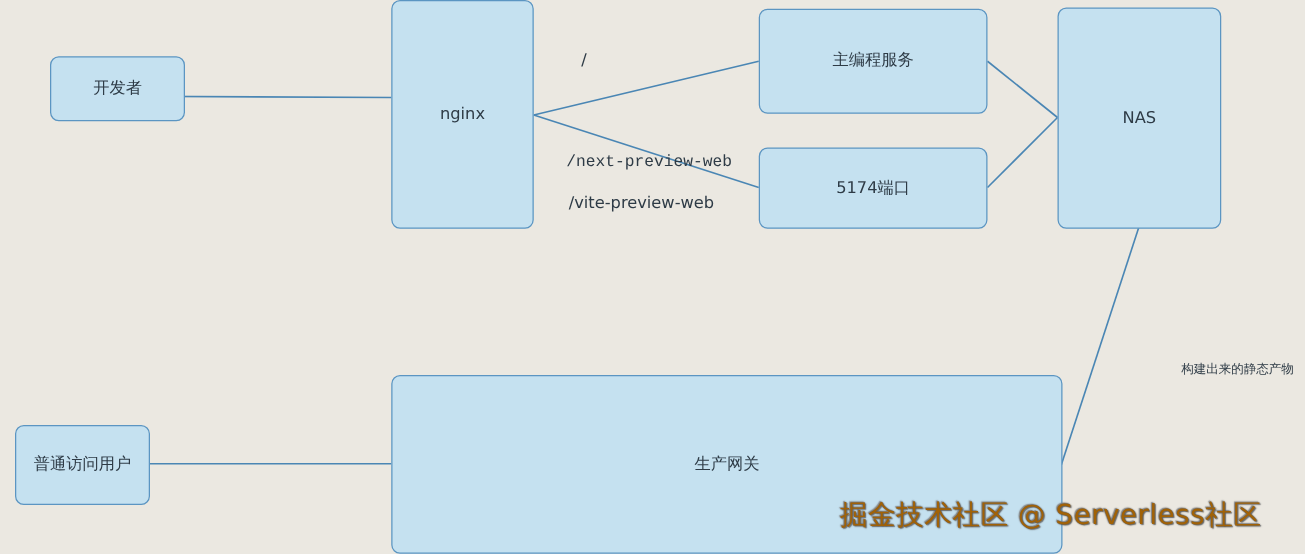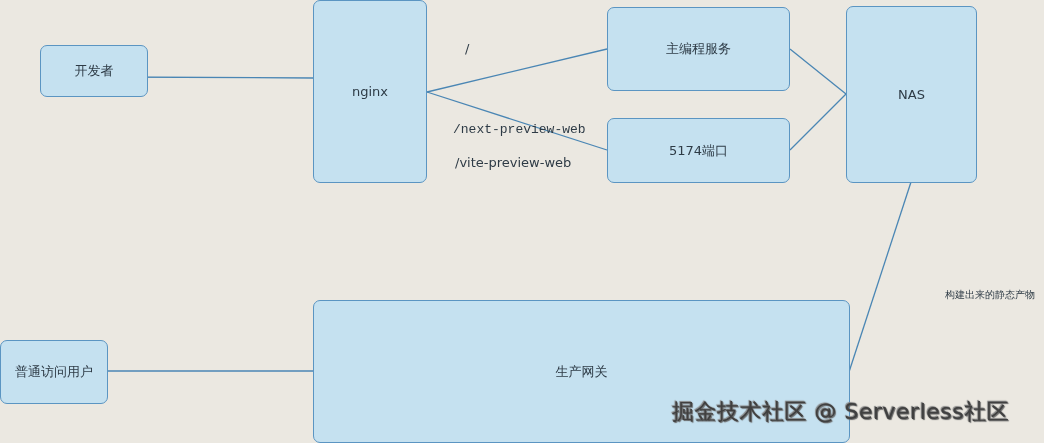--- a/index.html
+++ b/index.html
@@ -15,21 +15,21 @@
     border: 1.5px solid #5b95c2;
     border-radius: 7px;
     display: flex; align-items: center; justify-content: center;
     flex-direction: column;
     text-align: center; font-size: 13px; line-height: 22px;
   }
   svg.edges { position: absolute; left: 0; top: 0; width: 1044px; height: 443px; }
   .label { position: absolute; font-size: 13px; color: #2e3b46; white-space: nowrap; }
   .watermark {
     position: absolute; left: 672px; top: 397px;
-    font-size: 22px; color: #404040; letter-spacing: 0.5px;
+    font-size: 22px; color: #a16207; letter-spacing: 0.5px;
     text-shadow: 0 0 1px #555, 1px 1px 1px #666, -1px -1px 1px #888;
     white-space: nowrap;
   }
 </style>
 </head>
 <body>
 
 <svg class="edges">
   <g stroke="#4a86b4" stroke-width="1.3" fill="none">
     <line x1="107" y1="77" x2="313" y2="78"></line>
@@ -55,21 +55,21 @@
 </div>
 
 <div class="node" style="left:607px;top:118px;width:183px;height:65px;">
   <span>5174端口</span>
 </div>
 
 <div class="node" style="left:846px;top:6px;width:131px;height:177px;">
   <span>NAS</span>
 </div>
 
-<div class="node" style="left:0px;top:340px;width:108px;height:64px;justify-content:center;">
+<div class="node" style="left:12px;top:340px;width:108px;height:64px;justify-content:center;">
   <span>普通访问用户</span>
 </div>
 
 <div class="node" style="left:313px;top:300px;width:537px;height:143px;border-bottom-left-radius:7px;">
   <span>生产网关</span>
 </div>
 
 <div class="label" style="left:465px;top:41px;">/</div>
 <div class="label" style="left:453px;top:122px;font-family:Liberation Mono, monospace;">/next-preview-web</div>
 <div class="label" style="left:455px;top:155px;text-align:right;">/vite-preview-web</div>

